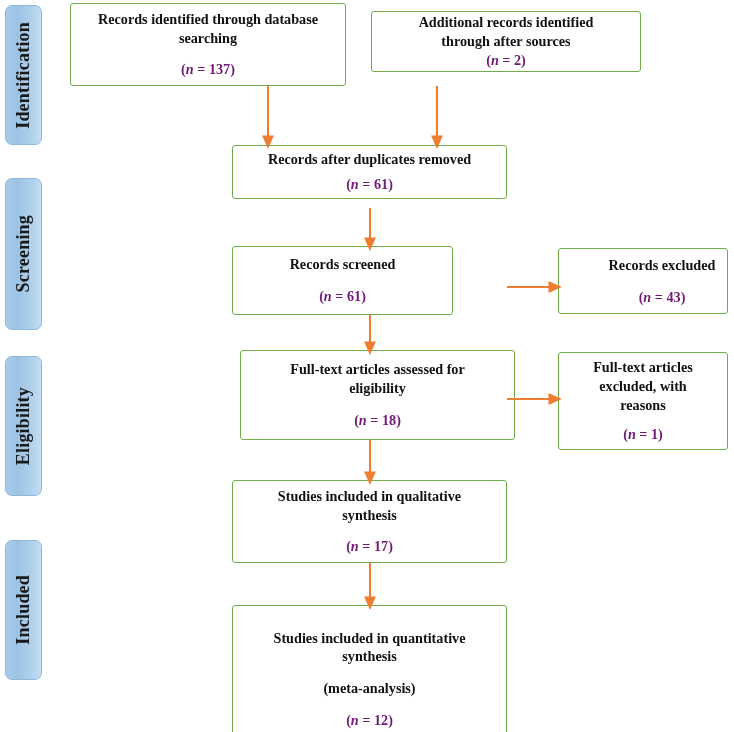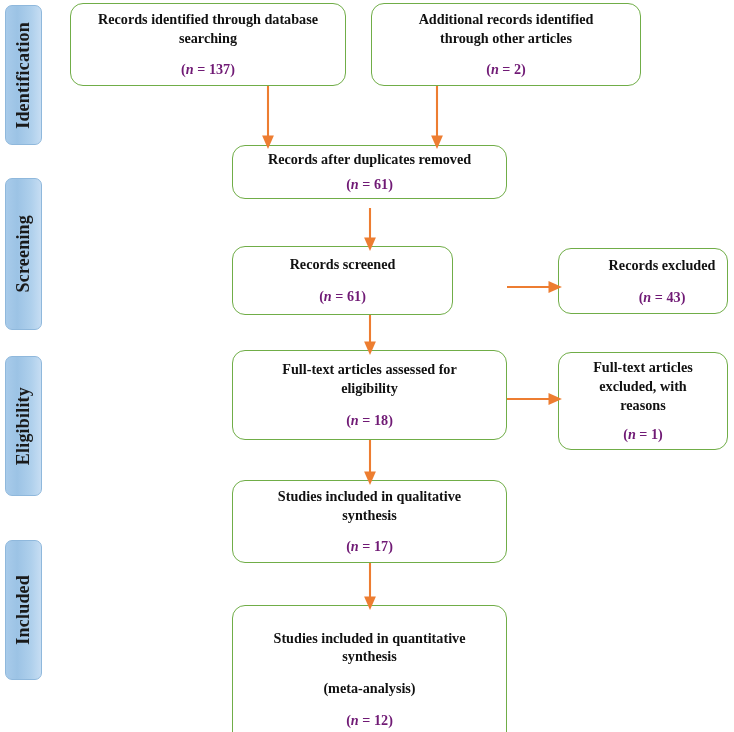--- a/index.html
+++ b/index.html
@@ -38,21 +38,21 @@
     color: #1a1a1a;
     white-space: nowrap;
     font-family: "Liberation Serif", "DejaVu Serif", serif;
   }
 
   
   .flow-box {
     position: absolute;
     box-sizing: border-box;
     border: 1.6px solid #70AD47;
-    border-radius: 13px;
+    border-radius: 3px;
     background: #ffffff;
     display: flex;
     flex-direction: column;
     align-items: center;
     justify-content: center;
     text-align: center;
     padding: 4px 10px;
   }
   .box-line {
     font-weight: bold;
@@ -102,23 +102,23 @@
     <span class="stage-tab-label">Included</span>
   </div>
 
   <div class="flow-box" style="left:70px; top:3px; width:276px; height:83px;">
     <div class="box-line">Records identified through database</div>
     <div class="box-line">searching</div>
     <div class="box-gap"></div>
     <div class="box-count"><span>(</span><span class="nvar">n</span><span> = </span><span>137</span><span>)</span></div>
   </div>
 
-  <div class="flow-box" style="left:371px; top:3px; width:270px; height:83px;">
+  <div class="flow-box" style="left:371px; top:11px; width:270px; height:61px;">
     <div class="box-line">Additional records identified</div>
-    <div class="box-line">through other articles</div>
+    <div class="box-line">through after sources</div>
     <div class="box-gap"></div>
     <div class="box-count"><span>(</span><span class="nvar">n</span><span> = </span><span>2</span><span>)</span></div>
   </div>
 
   <div class="flow-box" style="left:232px; top:145px; width:275px; height:54px;">
     <div class="box-line">Records after duplicates removed</div>
     <div class="box-gap"></div>
     <div class="box-count"><span>(</span><span class="nvar">n</span><span> = </span><span>61</span><span>)</span></div>
   </div>
 
@@ -127,21 +127,21 @@
     <div class="box-gap"></div>
     <div class="box-count"><span>(</span><span class="nvar">n</span><span> = </span><span>61</span><span>)</span></div>
   </div>
 
   <div class="flow-box" style="left:558px; top:248px; width:170px; height:66px;padding-left:48px;">
     <div class="box-line">Records excluded</div>
     <div class="box-gap"></div>
     <div class="box-count"><span>(</span><span class="nvar">n</span><span> = </span><span>43</span><span>)</span></div>
   </div>
 
-  <div class="flow-box" style="left:232px; top:350px; width:275px; height:90px;">
+  <div class="flow-box" style="left:240px; top:350px; width:275px; height:90px;">
     <div class="box-line">Full-text articles assessed for</div>
     <div class="box-line">eligibility</div>
     <div class="box-gap"></div>
     <div class="box-count"><span>(</span><span class="nvar">n</span><span> = </span><span>18</span><span>)</span></div>
   </div>
 
   <div class="flow-box" style="left:558px; top:352px; width:170px; height:98px;">
     <div class="box-line">Full-text articles</div>
     <div class="box-line">excluded, with</div>
     <div class="box-line">reasons</div>

